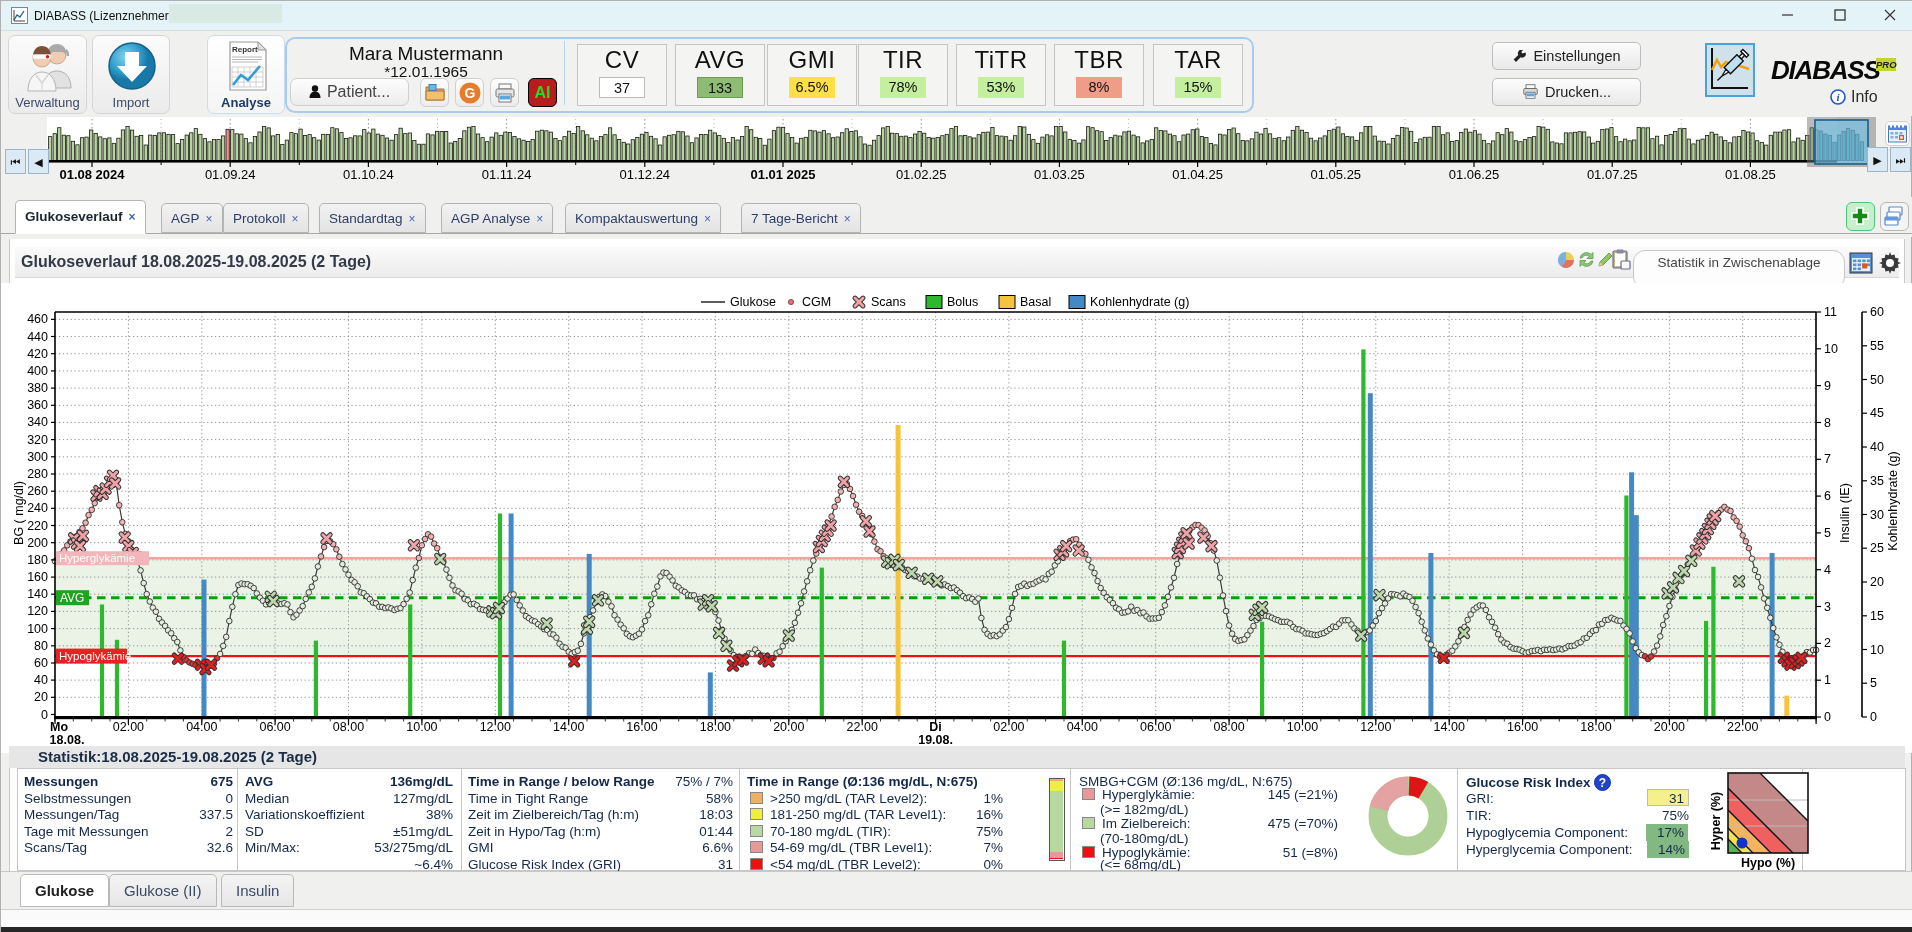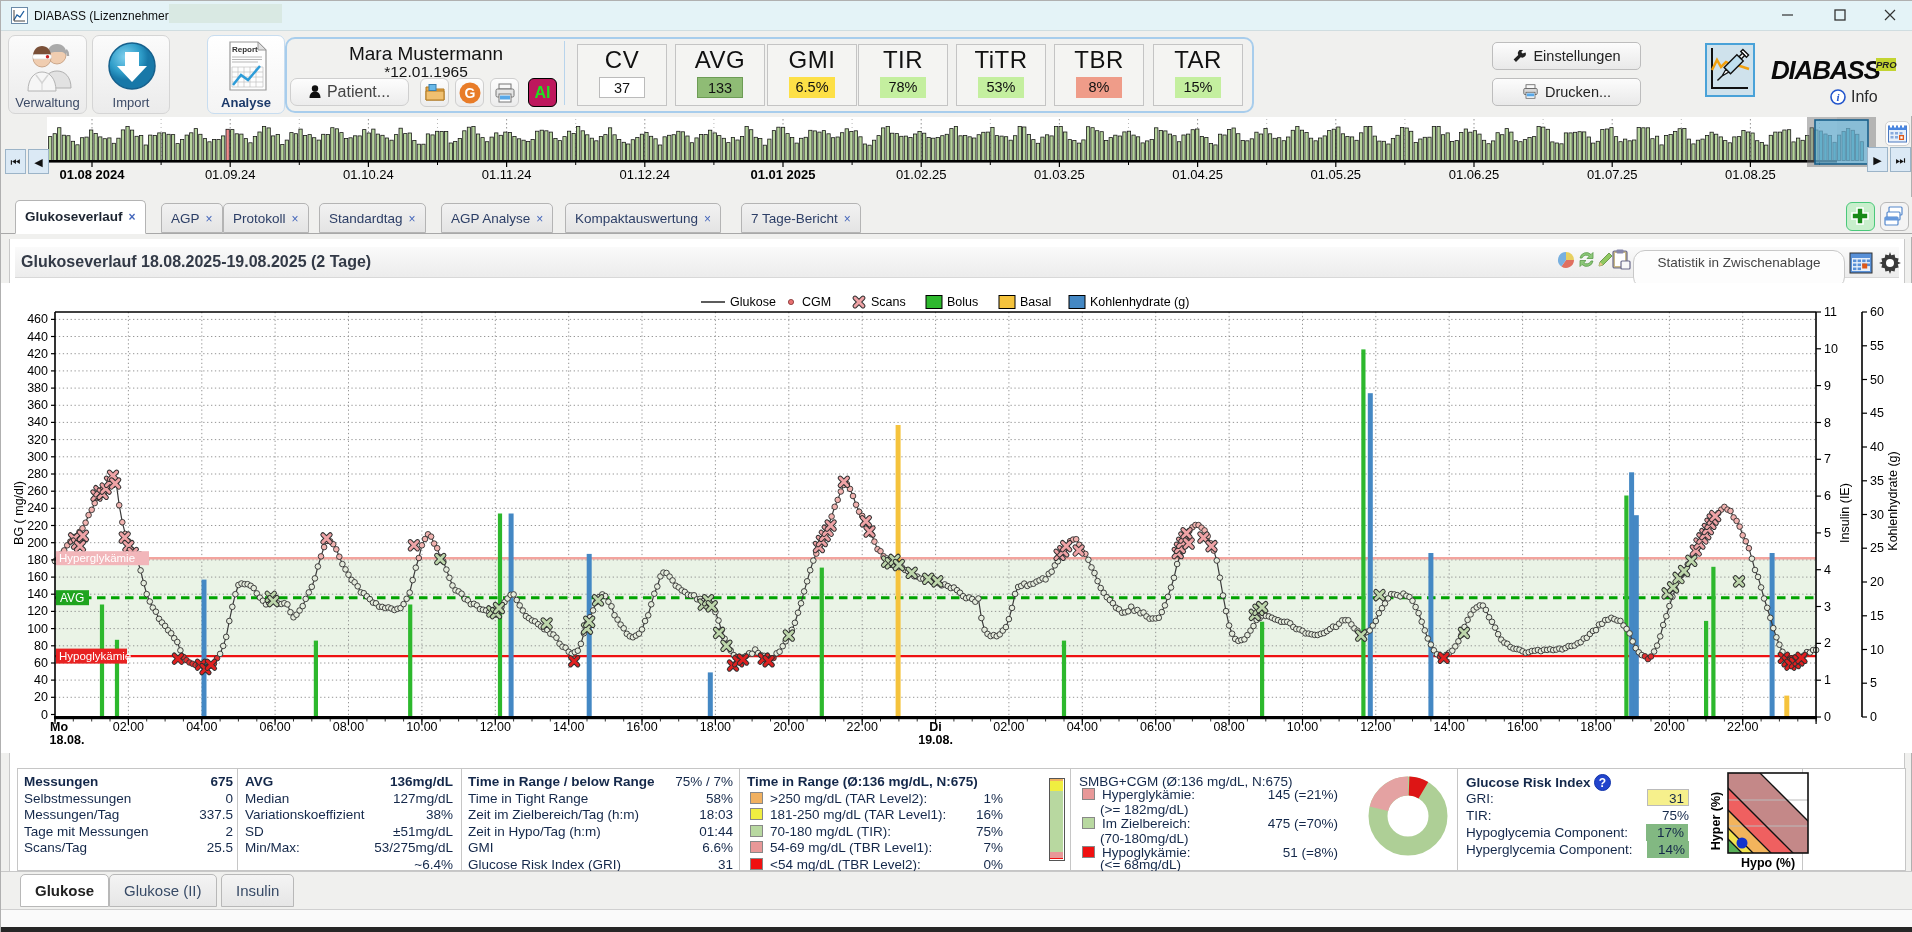--- a/index.html
+++ b/index.html
@@ -142,21 +142,21 @@
         </svg>
       </div>
     <div class="minibtn" style="left:489px;">
         <svg width="22" height="20" viewBox="0 0 22 20" style="margin:4px auto; display:block;">
           <rect x="5" y="1" width="12" height="5" fill="#f8f8f8" stroke="#777"></rect>
           <rect x="2" y="6" width="18" height="8" rx="1.5" fill="#e4e4e4" stroke="#777"></rect>
           <rect x="5" y="11" width="12" height="8" fill="#fff" stroke="#777"></rect>
           <rect x="6" y="12.5" width="10" height="4" fill="#58a8e8"></rect>
         </svg>
       </div>
-    <div class="minibtn" style="left:527px; background:#be185d; border-color:#000;">
+    <div class="minibtn" style="left:527px; background:#b91c1c; border-color:#000;">
         <span style="display:block; text-align:center; font-size:16px; font-weight:bold; color:#20e020; line-height:27px;">AI</span>
       </div>
     <div class="abs" style="left:563px; top:10px; width:1px; height:64px; background:#b8d4ec;"></div>
 
     <div class="statbox" style="left:576px; top:13px;">
         <span class="t">CV</span>
         <span class="v" style="background:#fff; border:1px solid #bbb;">37</span>
       </div>
     <div class="statbox" style="left:674px; top:13px;">
         <span class="t">AVG</span>
@@ -2095,37 +2095,38 @@
         </g>
         <text x="870" y="305" font-size="12.5" fill="#000">Scans</text>
         <rect x="925" y="294.5" width="16" height="13" fill="#2db82d" stroke="#000" stroke-width="1"></rect>
         <text x="946" y="305" font-size="12.5" fill="#000">Bolus</text>
         <rect x="998" y="294.5" width="16" height="13" fill="#f5c33c" stroke="#000" stroke-width="1"></rect>
         <text x="1019" y="305" font-size="12.5" fill="#000">Basal</text>
         <rect x="1068" y="294.5" width="16" height="13" fill="#4488c4" stroke="#000" stroke-width="1"></rect>
         <text x="1089" y="305" font-size="12.5" fill="#000">Kohlenhydrate (g)</text>
       </svg></div>
 
+  <div id="statheader">Statistik:18.08.2025-19.08.2025 (2 Tage)</div>
   <div id="stattable">
       <div class="scol" style="left:219px; width:1px; background:#c6c6c6; border:none;"></div>
       <div class="scol" style="left:443px; width:1px; background:#c6c6c6; border:none;"></div>
       <div class="scol" style="left:721px; width:1px; background:#c6c6c6; border:none;"></div>
       <div class="scol" style="left:1052px; width:1px; background:#c6c6c6; border:none;"></div>
       <div class="scol" style="left:1439px; width:1px; background:#c6c6c6; border:none;"></div>
       <div class="scol" style="left:1784px; width:1px; background:#c6c6c6; border:none;"></div>
       <div class="srow" style="left:6px; top:5px; font-weight:bold;">Messungen</div>
       <div class="srow sval" style="left:120px; top:5px; width:95px; font-weight:bold;">675</div>
       <div class="srow" style="left:6px; top:21.5px;">Selbstmessungen</div>
       <div class="srow sval" style="left:120px; top:21.5px; width:95px;">0</div>
       <div class="srow" style="left:6px; top:38px;">Messungen/Tag</div>
       <div class="srow sval" style="left:120px; top:38px; width:95px;">337.5</div>
       <div class="srow" style="left:6px; top:54.5px;">Tage mit Messungen</div>
       <div class="srow sval" style="left:120px; top:54.5px; width:95px;">2</div>
       <div class="srow" style="left:6px; top:71px;">Scans/Tag</div>
-      <div class="srow sval" style="left:120px; top:71px; width:95px;">25.5</div>
+      <div class="srow sval" style="left:120px; top:71px; width:95px;">32.6</div>
       <div class="srow" style="left:227px; top:5px; font-weight:bold;">AVG</div>
       <div class="srow sval" style="left:320px; top:5px; width:115px; font-weight:bold;">136mg/dL</div>
       <div class="srow" style="left:227px; top:21.5px;">Median</div>
       <div class="srow sval" style="left:320px; top:21.5px; width:115px;">127mg/dL</div>
       <div class="srow" style="left:227px; top:38px;">Variationskoeffizient</div>
       <div class="srow sval" style="left:320px; top:38px; width:115px;">38%</div>
       <div class="srow" style="left:227px; top:54.5px;">SD</div>
       <div class="srow sval" style="left:320px; top:54.5px; width:115px;">±51mg/dL</div>
       <div class="srow" style="left:227px; top:71px;">Min/Max:</div>
       <div class="srow sval" style="left:320px; top:71px; width:115px;">53/275mg/dL</div>

